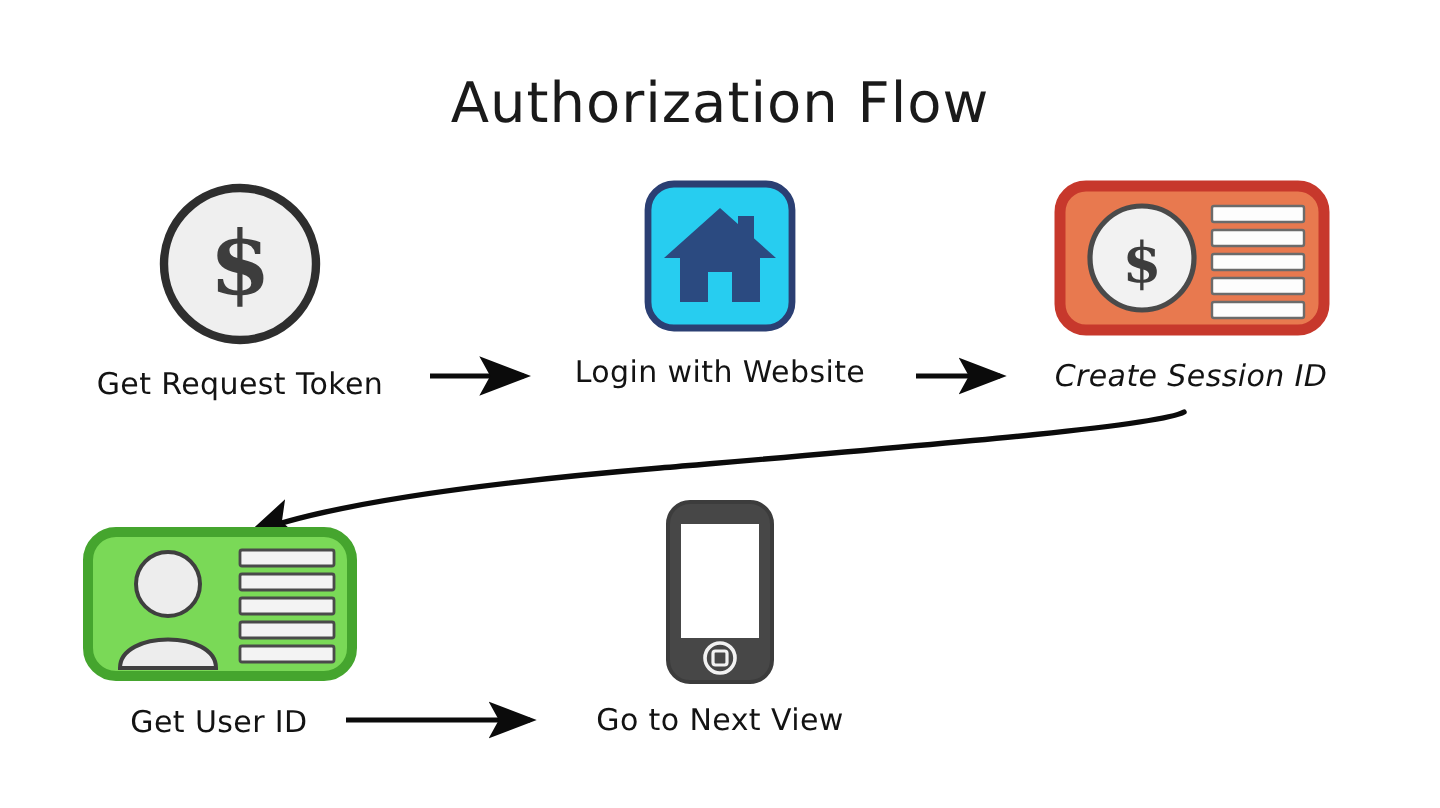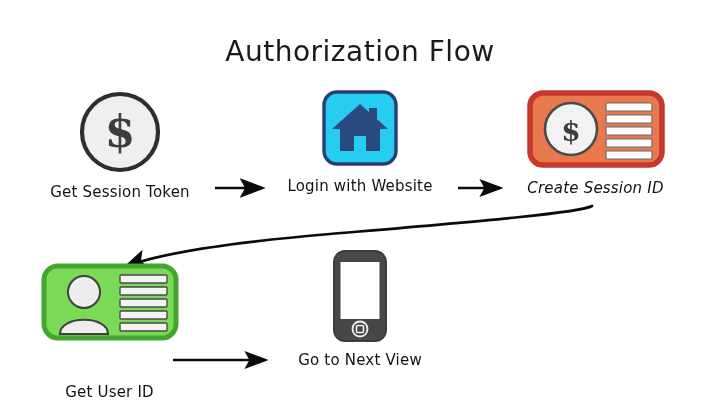--- a/index.html
+++ b/index.html
@@ -52,21 +52,21 @@
   
   #node-request-token { left: 25px; top: 72px; width: 190px; }
   #node-request-token .node-label { margin-top: 8px; }
 
   #node-login-website { left: 280px; top: 72px; width: 160px; align-items: center; }
   #node-login-website .node-label { margin-top: 10px; }
 
   #node-create-session { left: 508px; top: 72px; width: 175px; }
   #node-create-session .node-label { margin-top: 10px; font-style: italic; }
 
-  #node-get-user-id { left: 27px; top: 245px; width: 165px; gap: 31px; }
+  #node-get-user-id { left: 27px; top: 245px; width: 165px; }
   #node-get-user-id .node-label { margin-top: 10px; }
 
   #node-next-view { left: 280px; top: 232px; width: 160px; }
   #node-next-view .node-label { margin-top: 8px; }
 
   .arrow-layer {
     position: absolute;
     left: 0; top: 0;
     width: 720px; height: 404px;
     pointer-events: none;
@@ -106,21 +106,21 @@
     </g>
   </svg>
 
   <div class="node" id="node-request-token">
     <span class="icon-box">
       <svg width="86" height="86" viewBox="0 0 86 86">
         <circle cx="43" cy="43" r="38" fill="#efefef" stroke="#2e2e2e" stroke-width="4.2"></circle>
         <text x="43" y="58" text-anchor="middle" font-family="DejaVu Serif, serif" font-size="44" font-weight="bold" fill="#3d3d3d">$</text>
       </svg>
     </span>
-    <span class="node-label">Get Session Token</span>
+    <span class="node-label">Get Request Token</span>
   </div>
 
   <div class="node" id="node-login-website">
     <span class="icon-box">
       <svg width="78" height="78" viewBox="0 0 78 78">
         <rect x="3" y="3" width="72" height="72" rx="13" ry="13" fill="#27cdf0" stroke="#2b3f73" stroke-width="3.4"></rect>
         <path d="M39 15 L67 40 L59 40 L59 62 L45 62 L45 47 L33 47 L33 62 L19 62 L19 40 L11 40 Z" fill="#2b4a80"></path>
         <rect x="48" y="19" width="8" height="13" fill="#2b4a80"></rect>
       </svg>
     </span>

